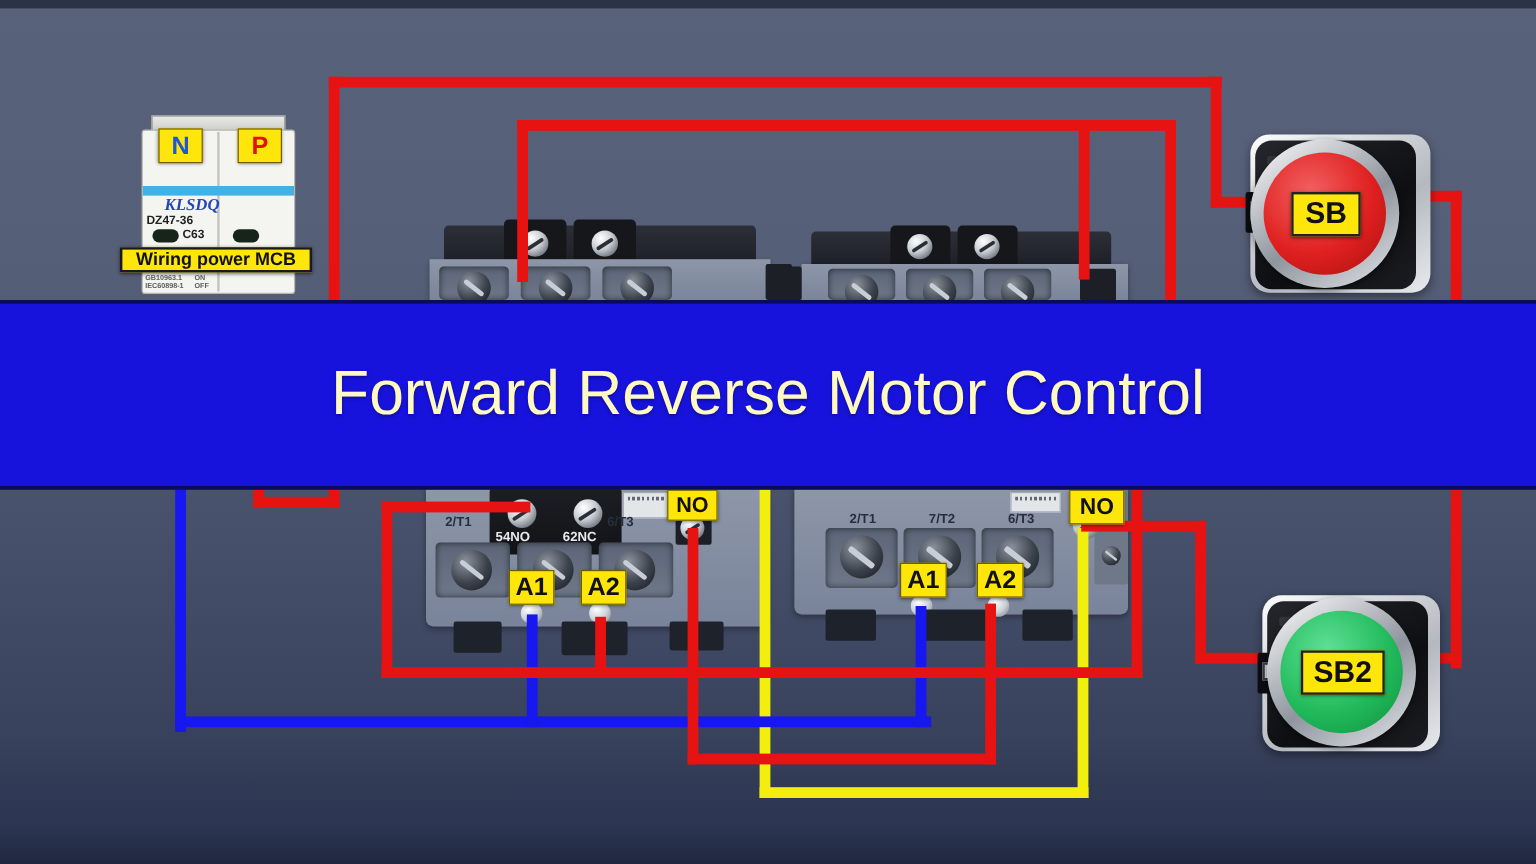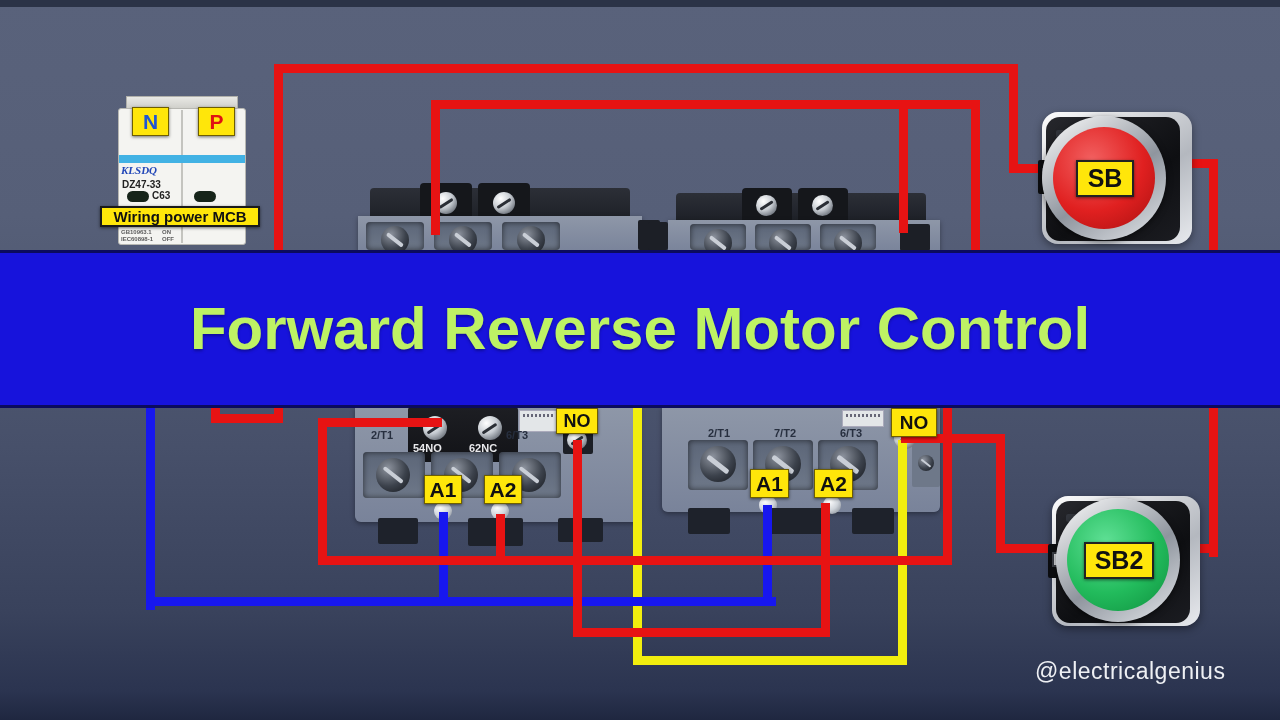--- a/index.html
+++ b/index.html
@@ -27,21 +27,21 @@
   .mcb-body{background:#f4f4f1;border:1px solid #b7b7b2;border-radius:3px;}
   .mcb-caps{background:linear-gradient(180deg,#e9e9e5,#c9c9c4);border:1px solid #b0b0aa;}
   .mcb-div{background:#c4c4bf;}
   .np{font-weight:bold;font-size:21px;}
   .mcb-stripe{background:#42b2e4;}
   .toggle{background:#16241a;border-radius:6px;}
   .tiny{font-size:6px;color:#5c5c5c;line-height:1.15;font-weight:bold;white-space:nowrap;}
   
   #banner{left:0;top:250px;width:1280px;height:158px;display:flex;flex-direction:column;align-items:center;justify-content:center;
           border-top:3px solid #0b0b5e;border-bottom:3px solid #0b0b5e;}
-  #banner .l1,#banner .l2{position:static;color:#bef264;font-weight:bold;font-size:60px;line-height:1.18;
+  #banner .l1,#banner .l2{position:static;color:#fef9c3;font-weight:normal;font-size:52px;line-height:1.18;
           text-shadow:0 2px 3px rgba(0,0,40,.35);white-space:nowrap;}
   
   .pb-flange{border-radius:16px;background:linear-gradient(145deg,#fdfdfd,#b4b8bf 60%,#e8eaee);box-shadow:0 3px 8px rgba(0,0,0,.4);}
   .pb-housing{border-radius:14px;background:linear-gradient(145deg,#26272c,#0e0f12 60%,#1b1c21);}
   .pb-ring{border-radius:50%;background:linear-gradient(145deg,#ffffff,#8f959e 55%,#e4e7eb);box-shadow:0 2px 6px rgba(0,0,0,.5);}
   .pb-face{border-radius:50%;}
   .pb-tab{background:#0c0d10;border-radius:2px;}
   .pb-tab i{position:absolute;left:4px;top:8px;width:13px;height:15px;background:#d8dade;border:2px solid #3a3d44;}
   .pb-slot{background:#32353c;border-radius:2px;}
   
@@ -60,23 +60,23 @@
 <div id="stage">
   <div class="edge-top"></div>
 
   <div>
     <div class="mcb-caps" style="left:126px;top:96px;width:112px;height:16px"></div>
     <div class="mcb-body" style="left:118px;top:108px;width:128px;height:137px"></div>
     <div class="mcb-div" style="left:181px;top:110px;width:2px;height:133px"></div>
     <div class="tag np" style="left:132px;top:107px;width:37px;height:29px;color:#1f56d4">N</div>
     <div class="tag np" style="left:198px;top:107px;width:37px;height:29px;color:#e01212">P</div>
     <div class="mcb-stripe" style="left:119px;top:155px;width:126px;height:8px"></div>
-    <div style="left:121px;top:164px;width:62px;height:14px;text-align:left;font-family:'Liberation Serif',serif;
-                font-style:italic;font-weight:bold;font-size:11px;color:#2247b8">KLSDQ</div>
-    <div style="left:122px;top:179px;width:64px;height:11px;font-weight:bold;font-size:10px;color:#222">DZ47-33</div>
+    <div style="left:121px;top:164px;width:62px;height:14px;text-align:right;font-family:'Liberation Serif',serif;
+                font-style:italic;font-weight:bold;font-size:14px;color:#2247b8">KLSDQ</div>
+    <div style="left:122px;top:179px;width:64px;height:11px;font-weight:bold;font-size:10px;color:#222">DZ47-36</div>
     <div class="toggle" style="left:127px;top:191px;width:22px;height:11px"></div>
     <div style="left:152px;top:190px;width:30px;height:11px;font-weight:bold;font-size:10px;color:#222">C63</div>
     <div class="toggle" style="left:194px;top:191px;width:22px;height:11px"></div>
     <div class="tag" style="left:100px;top:206px;width:160px;height:21px;font-size:15px;border:2px solid #1a1a1a">Wiring power MCB</div>
     <div class="tiny" style="left:121px;top:229px">GB10963.1</div>
     <div class="tiny" style="left:121px;top:236px">IEC60898-1</div>
     <div class="tiny" style="left:162px;top:229px">ON</div>
     <div class="tiny" style="left:162px;top:236px">OFF</div>
   </div>
 
@@ -228,14 +228,13 @@
       </div>
     <div class="pb-ring" style="left:1056px;top:498px;width:124px;height:124px"></div>
     <div class="pb-face" id="start-face" style="left: 1067px; top: 509px; width: 102px; height: 102px; background: radial-gradient(circle at 38% 32%, rgb(95, 224, 149), rgb(34, 187, 92) 55%, rgb(15, 143, 62));"></div>
     <div class="tag" style="left:1084px;top:542px;width:70px;height:37px;font-size:25px;border:2px solid #222">SB2</div>
   </div>
 
   <div id="banner" style="background: rgb(23, 19, 220);">
     <div class="l1">Forward Reverse Motor Control</div>
   </div>
 
-  <div id="watermark" style="left:1035px;top:658px">@electricalgenius</div>
 </div>
 
 </body></html>

